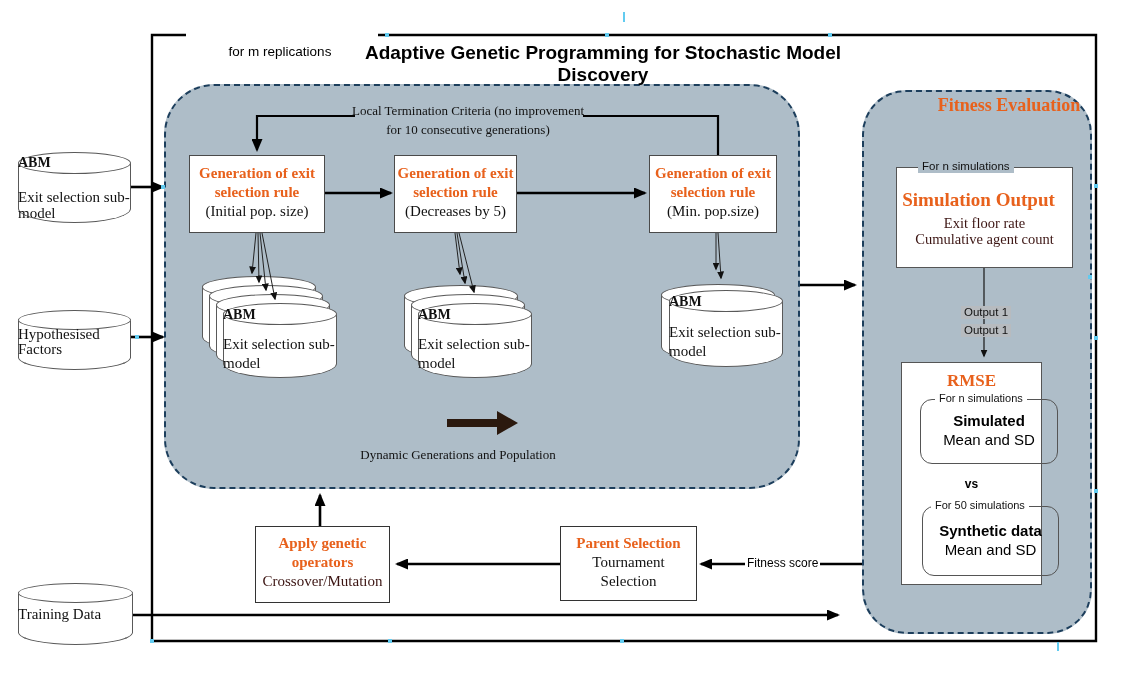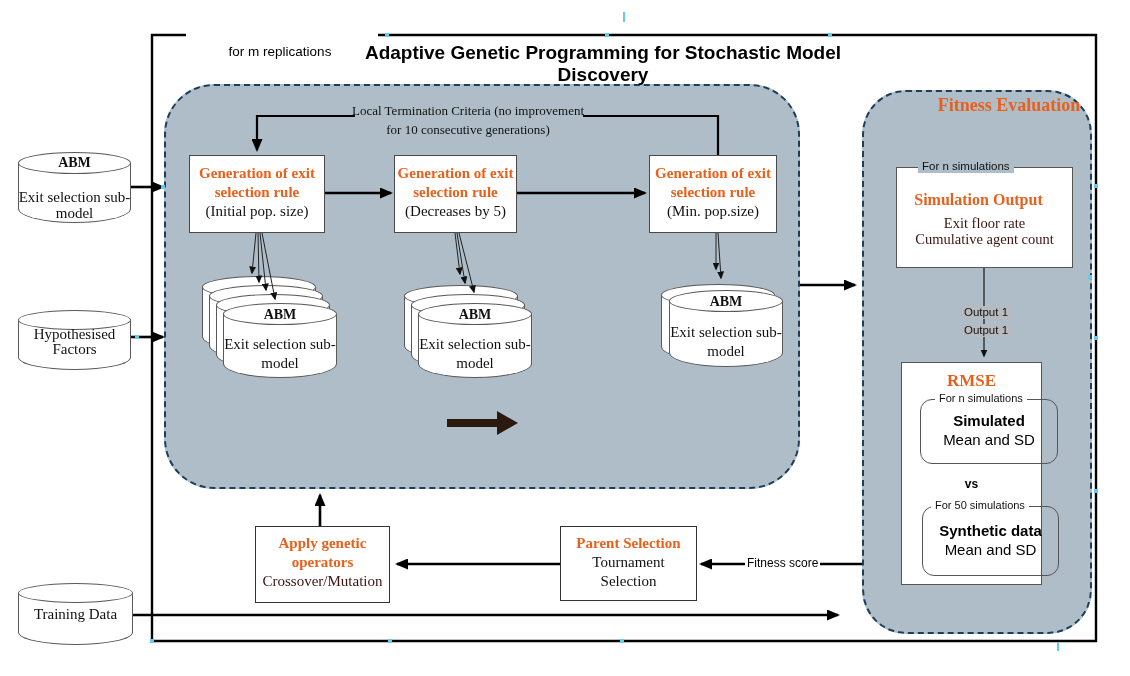--- a/index.html
+++ b/index.html
@@ -12,21 +12,21 @@
             text-align:center;z-index:4;font-size:15px;line-height:19px;}
   .orange{color:#E8611C;font-weight:bold;}
   .maroon{color:#3B1412;}
   .sans{font-family:"Liberation Sans","DejaVu Sans",sans-serif;}
   .cyl{position:absolute;z-index:2;}
   .cyl-body{position:absolute;left:0;right:0;top:11px;bottom:0;background:#fff;
             border:1.4px solid #595959;border-top:none;box-sizing:border-box;
             border-radius:0 0 55% 55% / 0 0 16px 16px;}
   .cyl-top{position:absolute;left:0;right:0;top:0;height:22px;background:#fff;
            border:1.4px solid #595959;box-sizing:border-box;border-radius:50%;}
-  .cyl-line{position:absolute;left:0;right:0;text-align:center;font-size:15px;line-height:16px;}
+  .cyl-line{position:absolute;left:0;right:0;font-size:15px;line-height:16px;}
   .label{position:absolute;z-index:4;}
   .legend-chip{position:absolute;z-index:5;font-family:"Liberation Sans","DejaVu Sans",sans-serif;
                font-size:11px;line-height:13px;padding:0 4px;white-space:nowrap;color:#111;}
   .ochip{background:#B7BBBF;font-family:"Liberation Sans","DejaVu Sans",sans-serif;
          font-size:11.5px;line-height:13px;padding:0 3px;display:inline-block;margin-bottom:1px;}
   .fieldset{position:absolute;border:1.4px solid #555;border-radius:12px;box-sizing:border-box;}
   .dot{position:absolute;width:4px;height:4px;background:#62CBF0;z-index:6;}
   .tick{position:absolute;width:2px;height:10px;background:#62CBF0;z-index:6;}
   .ctr{text-align:center;}
 </style>
@@ -172,25 +172,26 @@
     <div class="orange">Generation of exit</div>
     <div class="orange">selection rule</div>
     <div>(Decreases by 5)</div>
   </div>
   <div class="whitebox" style="left:649px;top:155px;width:128px;height:78px;padding-top:8px;">
     <div class="orange">Generation of exit</div>
     <div class="orange">selection rule</div>
     <div>(Min. pop.size)</div>
   </div>
 
+  <div class="label ctr" style="left:338px;top:447px;width:240px;font-size:13px;">Dynamic Generations and Population</div>
 
   <div class="label ctr orange" style="left:894px;top:95px;width:230px;font-size:18px;">Fitness Evaluation</div>
 
   <div class="whitebox" style="left:896px;top:167px;width:177px;height:101px;border-color:#555;">
-    <div class="orange abs" style="left:0;right:12px;top:22px;font-size:16px;">Simulation Output</div>
+    <div class="orange abs" style="left:0;right:12px;top:22px;font-size:19px;">Simulation Output</div>
     <div class="maroon abs" style="left:0;right:0;top:46px;font-size:14.5px;">Exit floor rate</div>
     <div class="maroon abs" style="left:0;right:0;top:62px;font-size:14.5px;">Cumulative agent count</div>
   </div>
   <div class="legend-chip" style="left:918px;top:160px;background:#AEBDC8;font-size:11.5px;">For n simulations</div>
 
   <div class="label ctr" style="left:940px;top:302px;width:92px;z-index:4;">
     <span class="ochip">Output 1</span><br>
     <span class="ochip">Output 1</span>
   </div>
 

